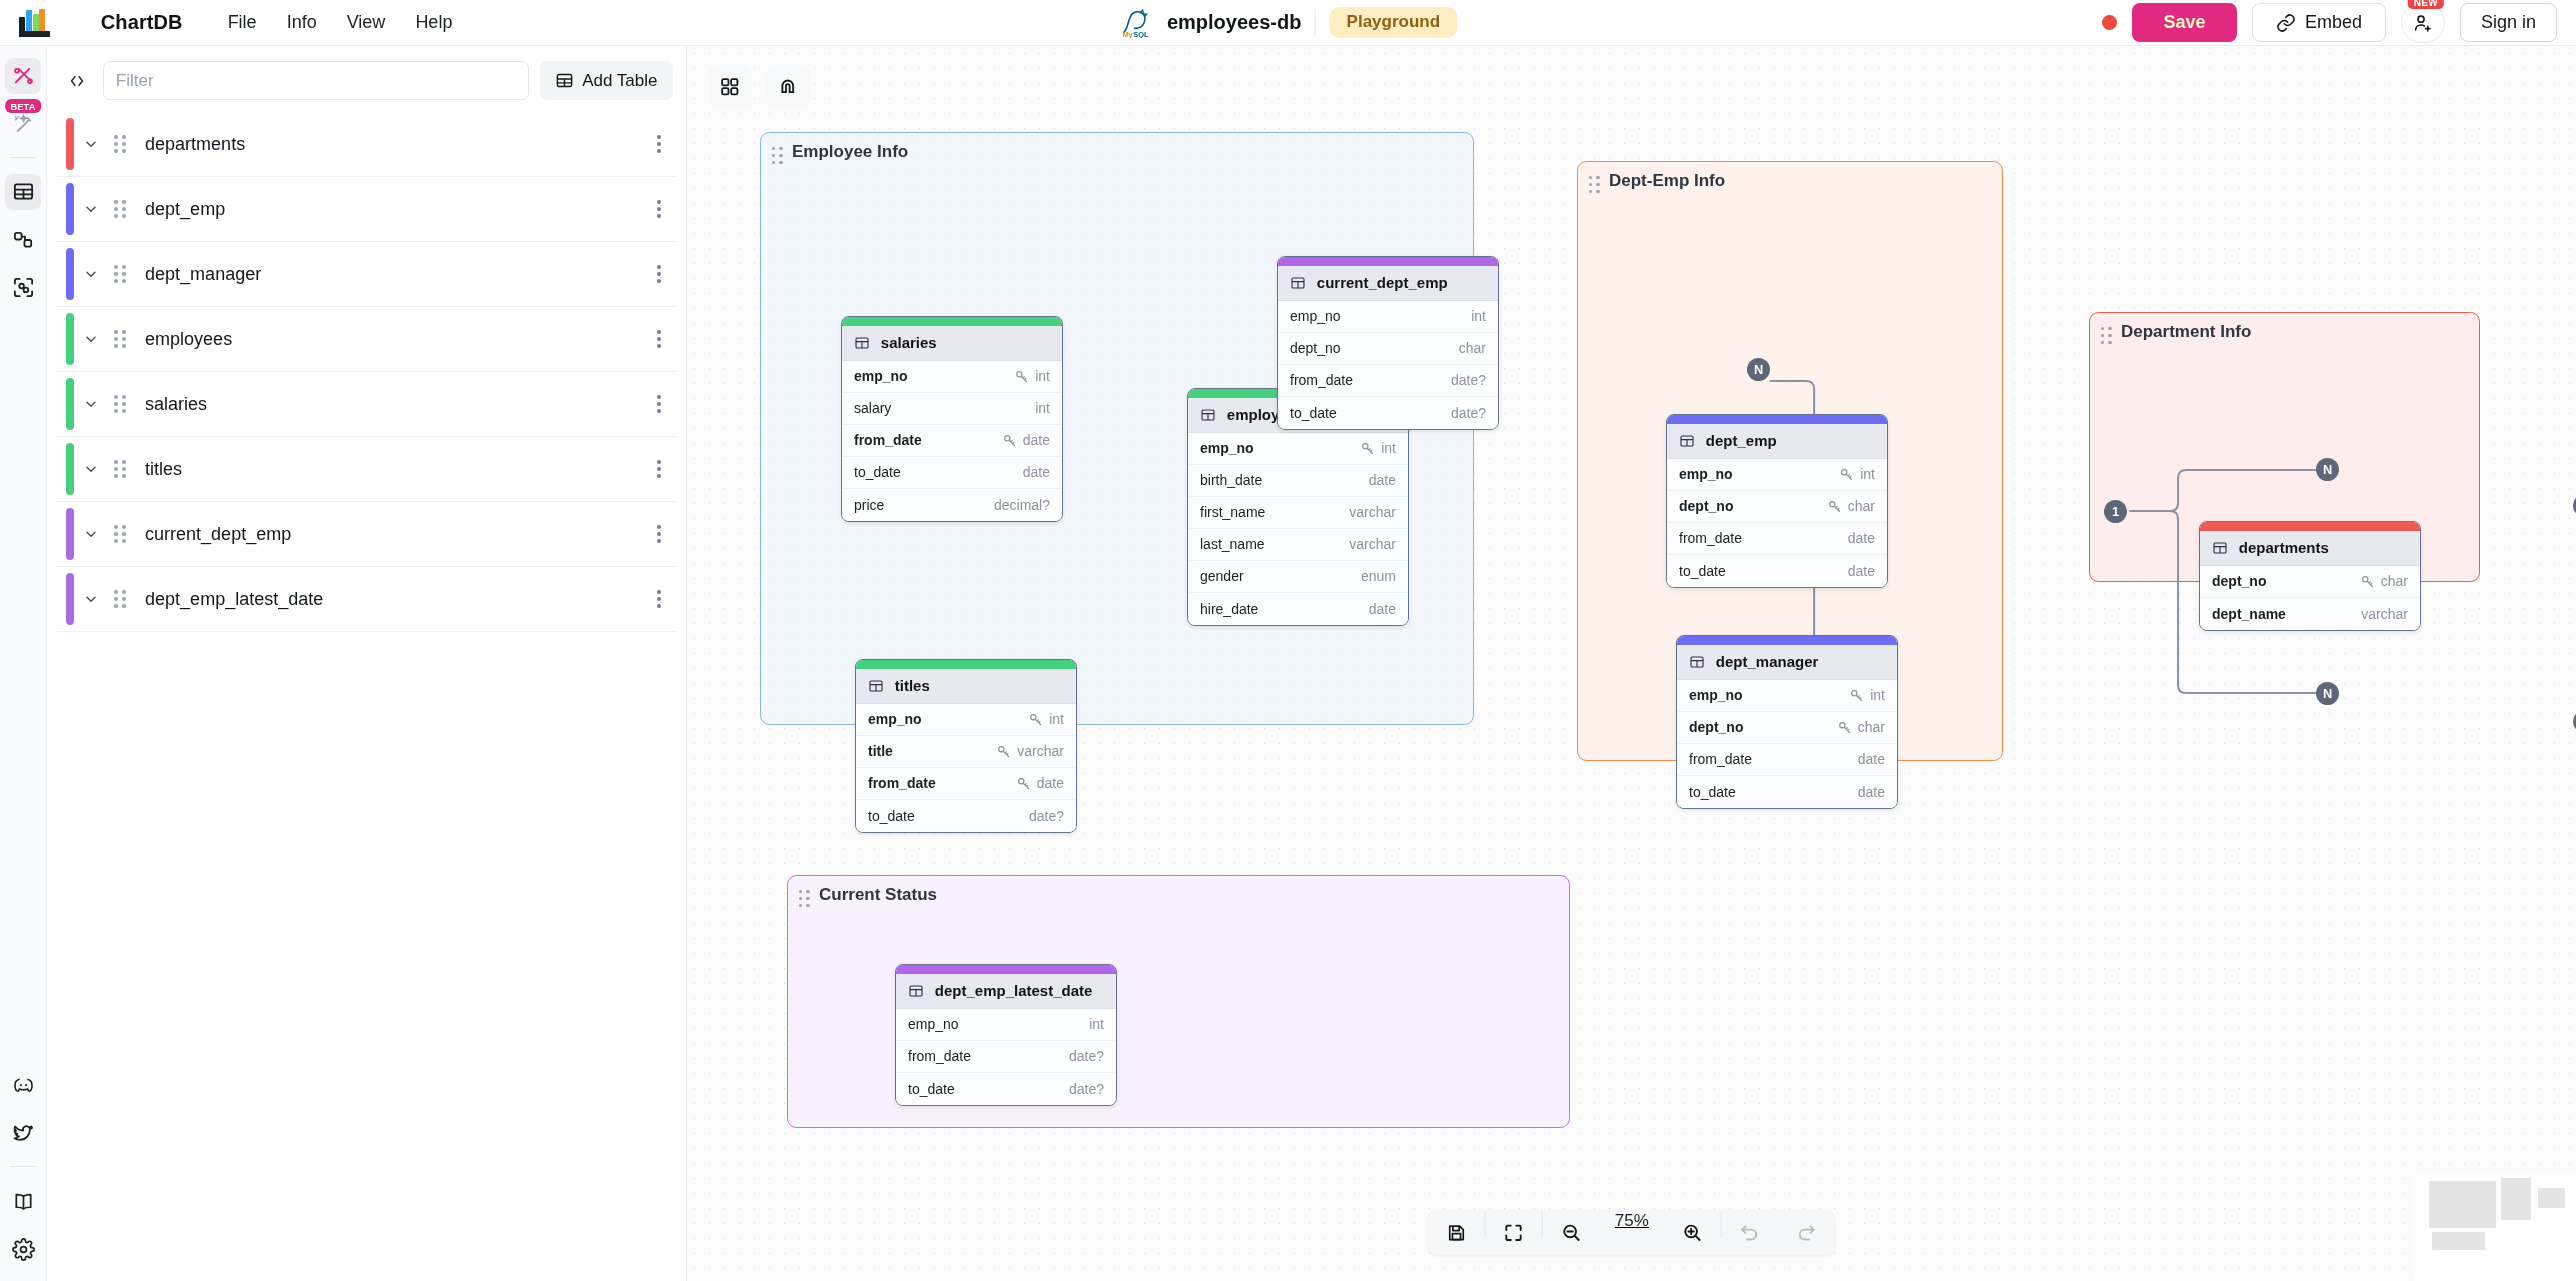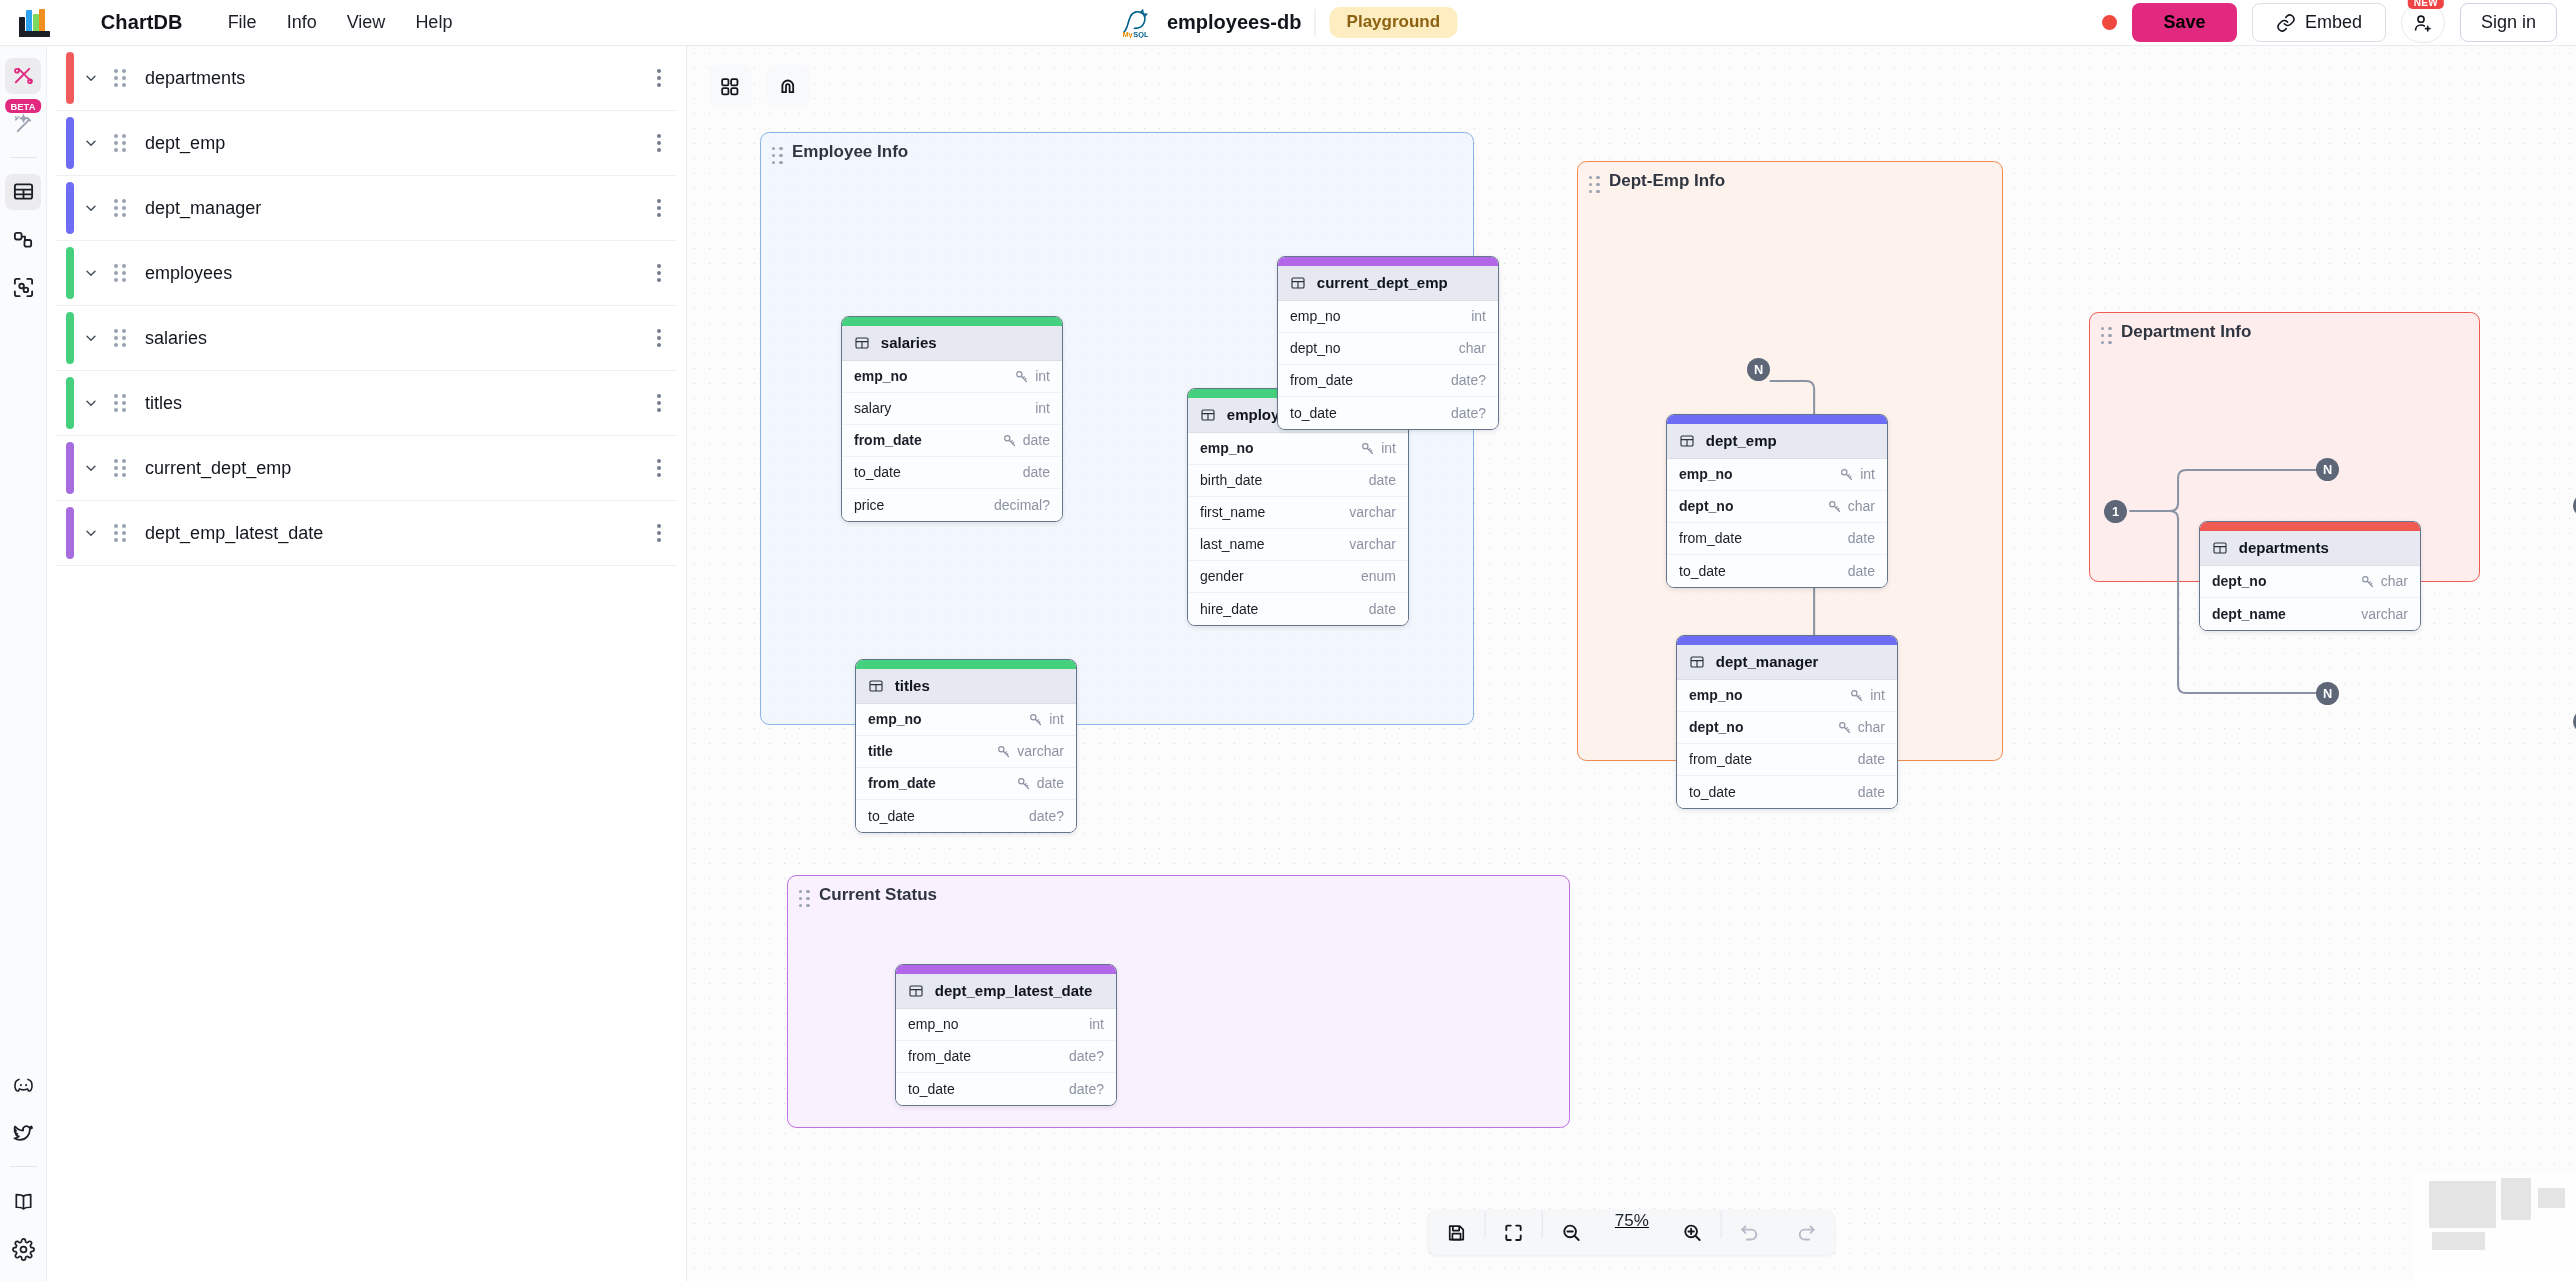--- a/index.html
+++ b/index.html
@@ -40,21 +40,21 @@
   }
 
   .right-actions {
     margin-left: auto; display: flex; align-items: center; gap: 15px; padding-right: 19px;
   }
   .dirty-dot { width: 15px; height: 15px; border-radius: 50%; background: #f0483e; }
   .btn {
     display: inline-flex; align-items: center; justify-content: center; gap: 9.4px;
     font-size: 18px; border-radius: 8px; cursor: pointer; white-space: nowrap;
   }
-  .btn-save { background: #e0297f; color: #000000; font-weight: 600; padding: 8.8px 31px; }
+  .btn-save { background: #e0297f; color: #fef9c3; font-weight: 600; padding: 8.8px 31px; }
   .btn-embed { background: #fff; color: #13171e; border: 0.7px solid #dadee6; padding: 8px 23px; }
   .btn-signin { background: #fff; color: #13171e; border: 0.7px solid #cfd5e0; padding: 8px 20px; }
   .user-btn {
     position: relative; width: 44px; height: 40px; border: 0.7px solid #e4e8ee; border-radius: 20px;
     background:#fff; display: flex; align-items: center; justify-content: center; cursor: pointer;
   }
   .new-badge {
     position: absolute; top: -8px; left: 50%; transform: translateX(-42%);
     background: #ef4444; color: #fff; font-size: 10px; font-weight: 700;
     padding: 1.3px 6px; border-radius: 4.7px; letter-spacing: 0.3px;
@@ -331,20 +331,37 @@
           <svg width="23" height="23" viewBox="0 0 24 24" fill="none" stroke="#1b1f27" stroke-width="1.8">
             <circle cx="12" cy="12" r="3.1"></circle>
             <path d="M19.4 15a1.6 1.6 0 0 0 .3 1.8l.1.1a2 2 0 1 1-2.8 2.8l-.1-.1a1.6 1.6 0 0 0-1.8-.3 1.6 1.6 0 0 0-1 1.5V21a2 2 0 1 1-4 0v-.1A1.6 1.6 0 0 0 9 19.4a1.6 1.6 0 0 0-1.8.3l-.1.1a2 2 0 1 1-2.8-2.8l.1-.1a1.6 1.6 0 0 0 .3-1.8 1.6 1.6 0 0 0-1.5-1H3a2 2 0 1 1 0-4h.1A1.6 1.6 0 0 0 4.6 9a1.6 1.6 0 0 0-.3-1.8l-.1-.1a2 2 0 1 1 2.8-2.8l.1.1a1.6 1.6 0 0 0 1.8.3H9a1.6 1.6 0 0 0 1-1.5V3a2 2 0 1 1 4 0v.1a1.6 1.6 0 0 0 1 1.5 1.6 1.6 0 0 0 1.8-.3l.1-.1a2 2 0 1 1 2.8 2.8l-.1.1a1.6 1.6 0 0 0-.3 1.8V9a1.6 1.6 0 0 0 1.5 1H21a2 2 0 1 1 0 4h-.1a1.6 1.6 0 0 0-1.5 1z"></path>
           </svg>
         </span>
       </div>
     </div>
   </div>
 
   <div class="panel">
+    <div class="panel-head">
+      <span class="collapse-btn">
+        <svg width="20" height="20" viewBox="0 0 24 24" fill="none" stroke="#2b303a" stroke-width="1.9" stroke-linecap="round" stroke-linejoin="round">
+          <path d="M9.5 7L5.5 12l4 5M14.5 7l4 5-4 5"></path>
+        </svg>
+      </span>
+      <input class="filter-input" value="" placeholder="Filter" style="">
+      <span class="add-table-btn">
+        <span>
+          <svg width="19" height="19" viewBox="0 0 24 24" fill="none" stroke="#13171e" stroke-width="1.8">
+            <rect x="3" y="4.5" width="18" height="15" rx="2"></rect>
+              <path d="M3 10h18M12 10v9.5M3 15h18"></path>
+          </svg>
+        </span>
+        <span>Add Table</span>
+      </span>
+    </div>
     <div class="tlist" id="tlist">
         <div class="trow">
           <span class="colorbar" style="background:#f15b5b"></span>
           <span class="chev">
             <svg width="16" height="16" viewBox="0 0 24 24" fill="none" stroke="#424a58" stroke-width="2.1" stroke-linecap="round" stroke-linejoin="round">
               <path d="M6 9.5l6 6 6-6"></path>
             </svg>
           </span>
           <span class="grip">
             <i></i>

